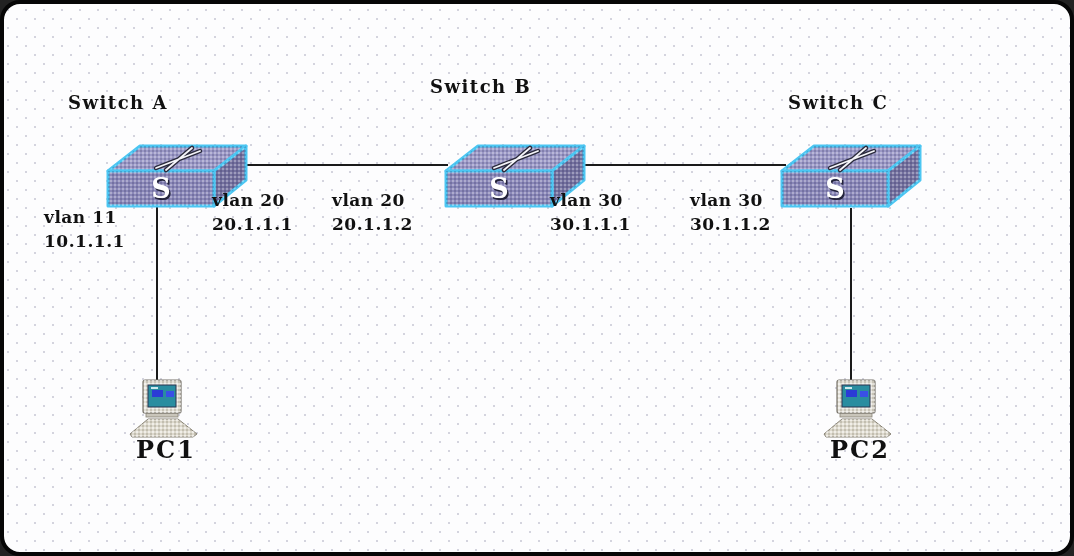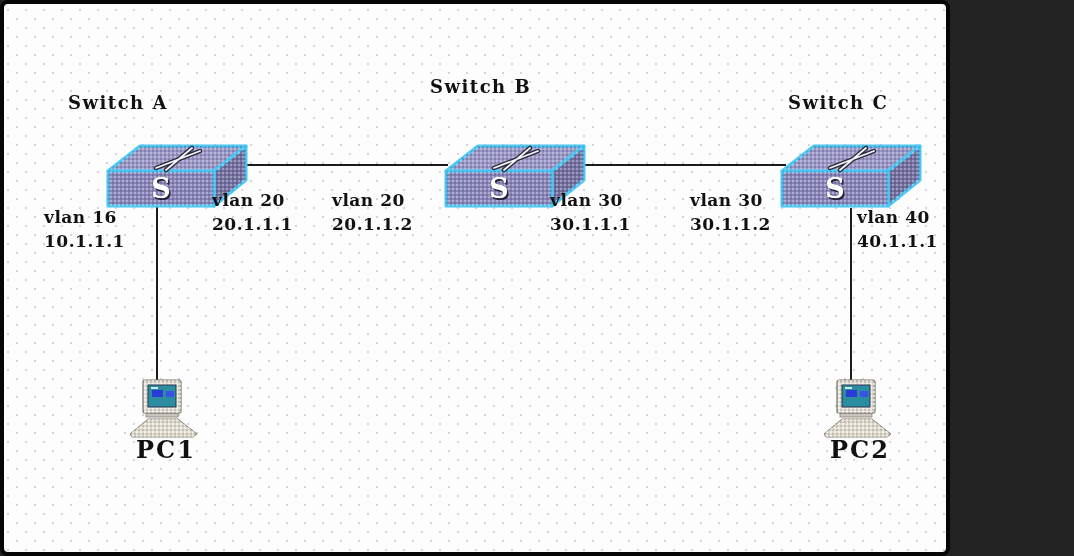--- a/index.html
+++ b/index.html
@@ -1,26 +1,26 @@
 <!DOCTYPE html>
 <html><head>
 <meta charset="utf-8">
 <style>
   html,body { margin:0; padding:0; background:#222; }
   #canvas {
     position:relative;
-    width:950px; height:556px;
+    width:1074px; height:556px;
     background-color:#fdfdfe;
     background-image:
       radial-gradient(#d4d4de 1.3px, rgba(0,0,0,0) 1.4px),
       radial-gradient(#d4d4de 1.3px, rgba(0,0,0,0) 1.4px);
     background-size:18px 18px;
     background-position:4px 6px, 13px 15px;
     border:4px solid #060606;
-    border-radius:8px;
+    border-radius:20px;
     box-sizing:border-box;
     overflow:hidden;
     font-family:"DejaVu Serif","Liberation Serif",serif;
     color:#111;
   }
   .abs { position:absolute; }
   .node-label {
     font-size:18px; font-weight:bold; letter-spacing:1.5px;
     white-space:nowrap;
   }
@@ -107,42 +107,38 @@
     <polygon points="6,31 112,31 112,66 6,66" fill="url(#swhatch)"></polygon>
     <g stroke-linecap="round" fill="none">
       <path d="M54,28 L98,11 M90,8 L64,30" stroke="#2a2a3c" stroke-width="4.5"></path>
       <path d="M54,28 L98,11 M90,8 L64,30" stroke="#f4f4f8" stroke-width="1.8"></path>
     </g>
     <text class="s-glyph" x="60.5" y="59.5" text-anchor="middle" fill="#23233a">S</text>
     <text class="s-glyph" x="59" y="58" text-anchor="middle" fill="#ffffff">S</text>
   </svg>
 
   <div class="abs if-label" style="left:40px; top:201px;">
-    <div>vlan 16</div>
+    <div>vlan 11</div>
     <div>10.1.1.1</div>
   </div>
   <div class="abs if-label" style="left:208px; top:184px;">
     <div>vlan 20</div>
     <div>20.1.1.1</div>
   </div>
   <div class="abs if-label" style="left:328px; top:184px;">
     <div>vlan 20</div>
     <div>20.1.1.2</div>
   </div>
   <div class="abs if-label" style="left:546px; top:184px;">
     <div>vlan 30</div>
     <div>30.1.1.1</div>
   </div>
   <div class="abs if-label" style="left:686px; top:184px;">
     <div>vlan 30</div>
     <div>30.1.1.2</div>
-  </div>
-  <div class="abs if-label" style="left:853px; top:201px;">
-    <div>vlan 40</div>
-    <div>40.1.1.1</div>
   </div>
 
   <svg class="abs pc" style="left:118px; top:373px;" viewBox="0 0 80 64">
     <polygon points="8,57 26,42 56,42 75,57 71,60 10,60" fill="#ddd9cd" stroke="#8a8578" stroke-width="1"></polygon>
     <polygon points="8,57 26,42 56,42 75,57 71,60 10,60" fill="url(#pchatch)"></polygon>
     <rect x="24" y="36" width="32" height="4" fill="#c9c5ba" stroke="#8a8578" stroke-width="0.8"></rect>
     <rect x="21" y="3" width="38" height="33" rx="2" fill="#e3e0d7" stroke="#77736a" stroke-width="1.2"></rect>
     <rect x="21" y="3" width="38" height="33" rx="2" fill="url(#pchatch)"></rect>
     <rect x="26" y="8" width="28" height="22" fill="#2a8da0" stroke="#2b3550" stroke-width="1"></rect>
     <rect x="30" y="13" width="11" height="7" fill="#2b3bd6"></rect>

